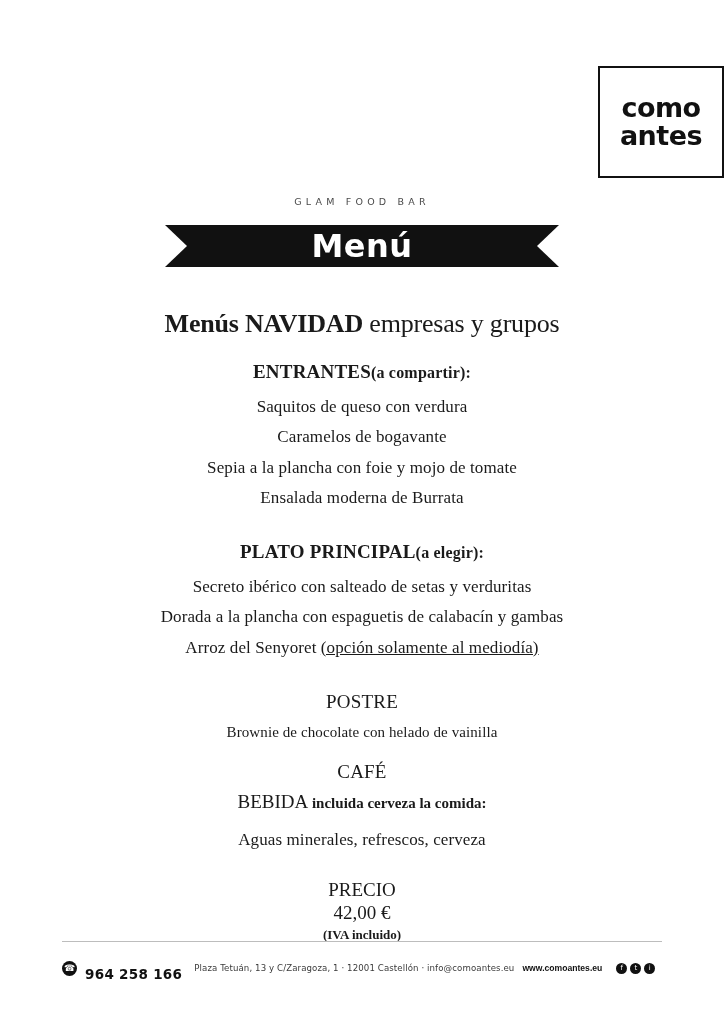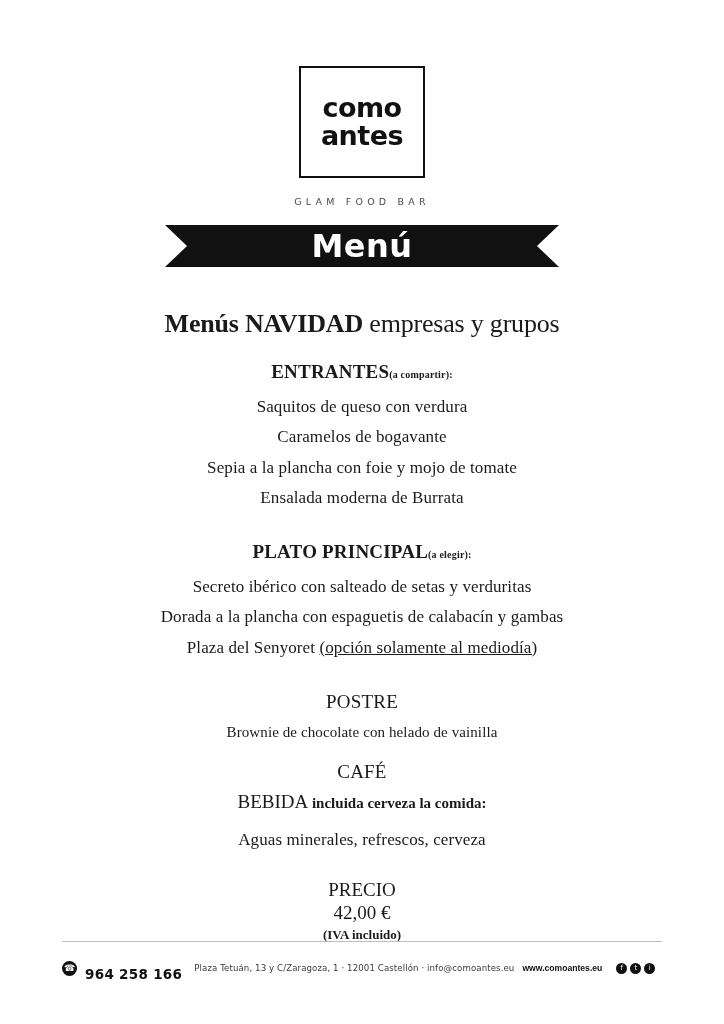--- a/index.html
+++ b/index.html
@@ -19,21 +19,21 @@
     width: 724px;
     height: 1024px;
     position: relative;
     background: #ffffff;
     padding: 0;
   }
 
   
   .logo-wrap {
     display: flex;
-    justify-content: center;
+    justify-content: flex-end;
     padding-top: 66px;
   }
   .logo-box {
     width: 126px;
     height: 112px;
     border: 2px solid #111;
     display: flex;
     flex-direction: column;
     align-items: center;
     justify-content: center;
@@ -120,21 +120,21 @@
   .section {
     margin-bottom: 6px;
   }
   .section-head {
     font-size: 19px;
     font-weight: 400;
     letter-spacing: 0.2px;
     margin-bottom: 9px;
   }
   .section-head .small {
-    font-size: 10px;
+    font-size: 16px;
     font-weight: 700;
   }
   .section-head.bold-small .lead {
     font-weight: 700;
   }
   .item {
     font-size: 17px;
     line-height: 1.78;
     letter-spacing: 0.1px;
   }
@@ -284,21 +284,21 @@
 
     <div class="gap-lg"></div>
 
     <div class="section">
       <div class="section-head bold-small">
         <span class="lead">PLATO PRINCIPAL</span><span class="small">(a elegir):</span>
       </div>
       <div class="item">Secreto ibérico con salteado de setas y verduritas</div>
       <div class="item">Dorada a la plancha con espaguetis de calabacín y gambas</div>
       <div class="item">
-        <span>Plaza del Senyoret </span><span class="note-underline">(opción solamente al mediodía)</span>
+        <span>Arroz del Senyoret </span><span class="note-underline">(opción solamente al mediodía)</span>
       </div>
     </div>
 
     <div class="gap-lg"></div>
 
     <div class="section">
       <div class="section-head postre">POSTRE</div>
       <div class="item small">Brownie de chocolate con helado de vainilla</div>
     </div>
 

